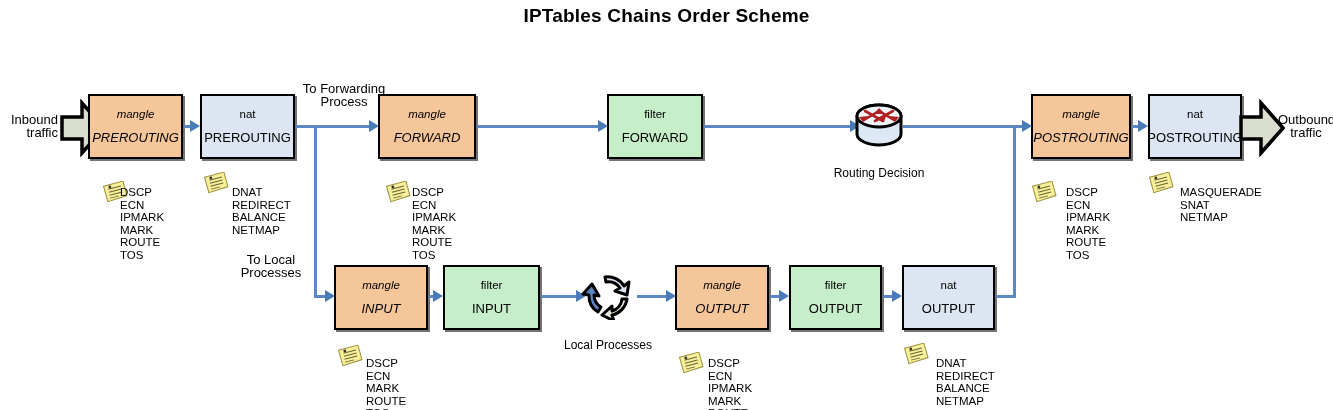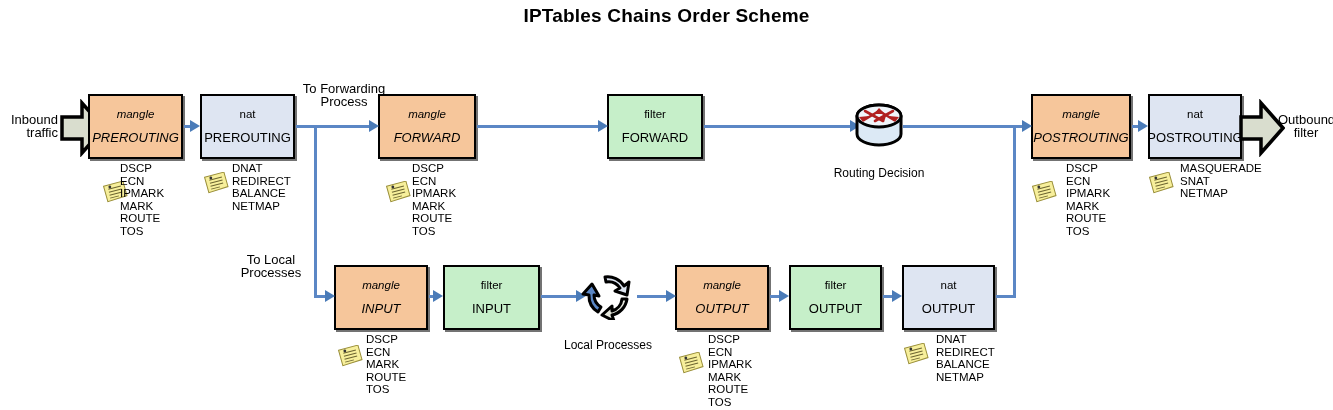--- a/index.html
+++ b/index.html
@@ -28,21 +28,21 @@
   .arw.r{border-top:6.5px solid transparent;border-bottom:6.5px solid transparent;
          border-left:10px solid #4A7BB8;}
 
   
   .blockarrow{position:absolute;}
 
   
   .lbl{position:absolute;font-size:13px;line-height:13px;text-align:center;}
 
   
-  .acts{position:absolute;font-size:11.5px;line-height:12.6px;white-space:pre-line;}
+  .acts{position:absolute;font-size:11.5px;line-height:12.6px;white-space:pre-line;margin-top:24px;}
 
   
   .note{position:absolute;width:26px;height:22px;}
 
   
   .glyph{position:absolute;}
   .glyph-cap{position:absolute;font-size:12px;text-align:center;}
 </style>
 </head>
 <body>
@@ -153,21 +153,21 @@
 
   <div class="ln h" style="left:996px;top:295px;width:20px;"></div>
   <div class="ln v" style="left:1013px;top:125px;height:173px;"></div>
 
   <div class="blockarrow" style="left:1239px;top:99px;width:46px;height:58px;">
     <svg width="46" height="58" viewBox="0 0 46 58">
       <polygon points="2,18 22,18 22,4 44,29 22,54 22,40 2,40" fill="#D9DDCE" stroke="#000" stroke-width="3.5" stroke-linejoin="miter"></polygon>
     </svg>
   </div>
   <div class="lbl" style="left:1278px;top:113px;width:56px;white-space:pre-line;">Outbound
-filter</div>
+traffic</div>
 
   <div class="lbl" style="left:296px;top:82px;width:96px;white-space:pre-line;">To Forwarding
 Process</div>
   <div class="lbl" style="left:232px;top:253px;width:78px;white-space:pre-line;">To Local
 Processes</div>
 
   <div class="glyph" style="left:853px;top:102px;width:52px;height:46px;">
     <svg width="52" height="46" viewBox="0 0 52 46">
       <path d="M4,14 a22,11 0 0 1 44,0 v18 a22,11 0 0 1 -44,0 z" fill="#DCE9F5" stroke="#000" stroke-width="3"></path>
       <ellipse cx="26" cy="14" rx="22" ry="11" fill="#F0F5FA" stroke="#000" stroke-width="3"></ellipse>

